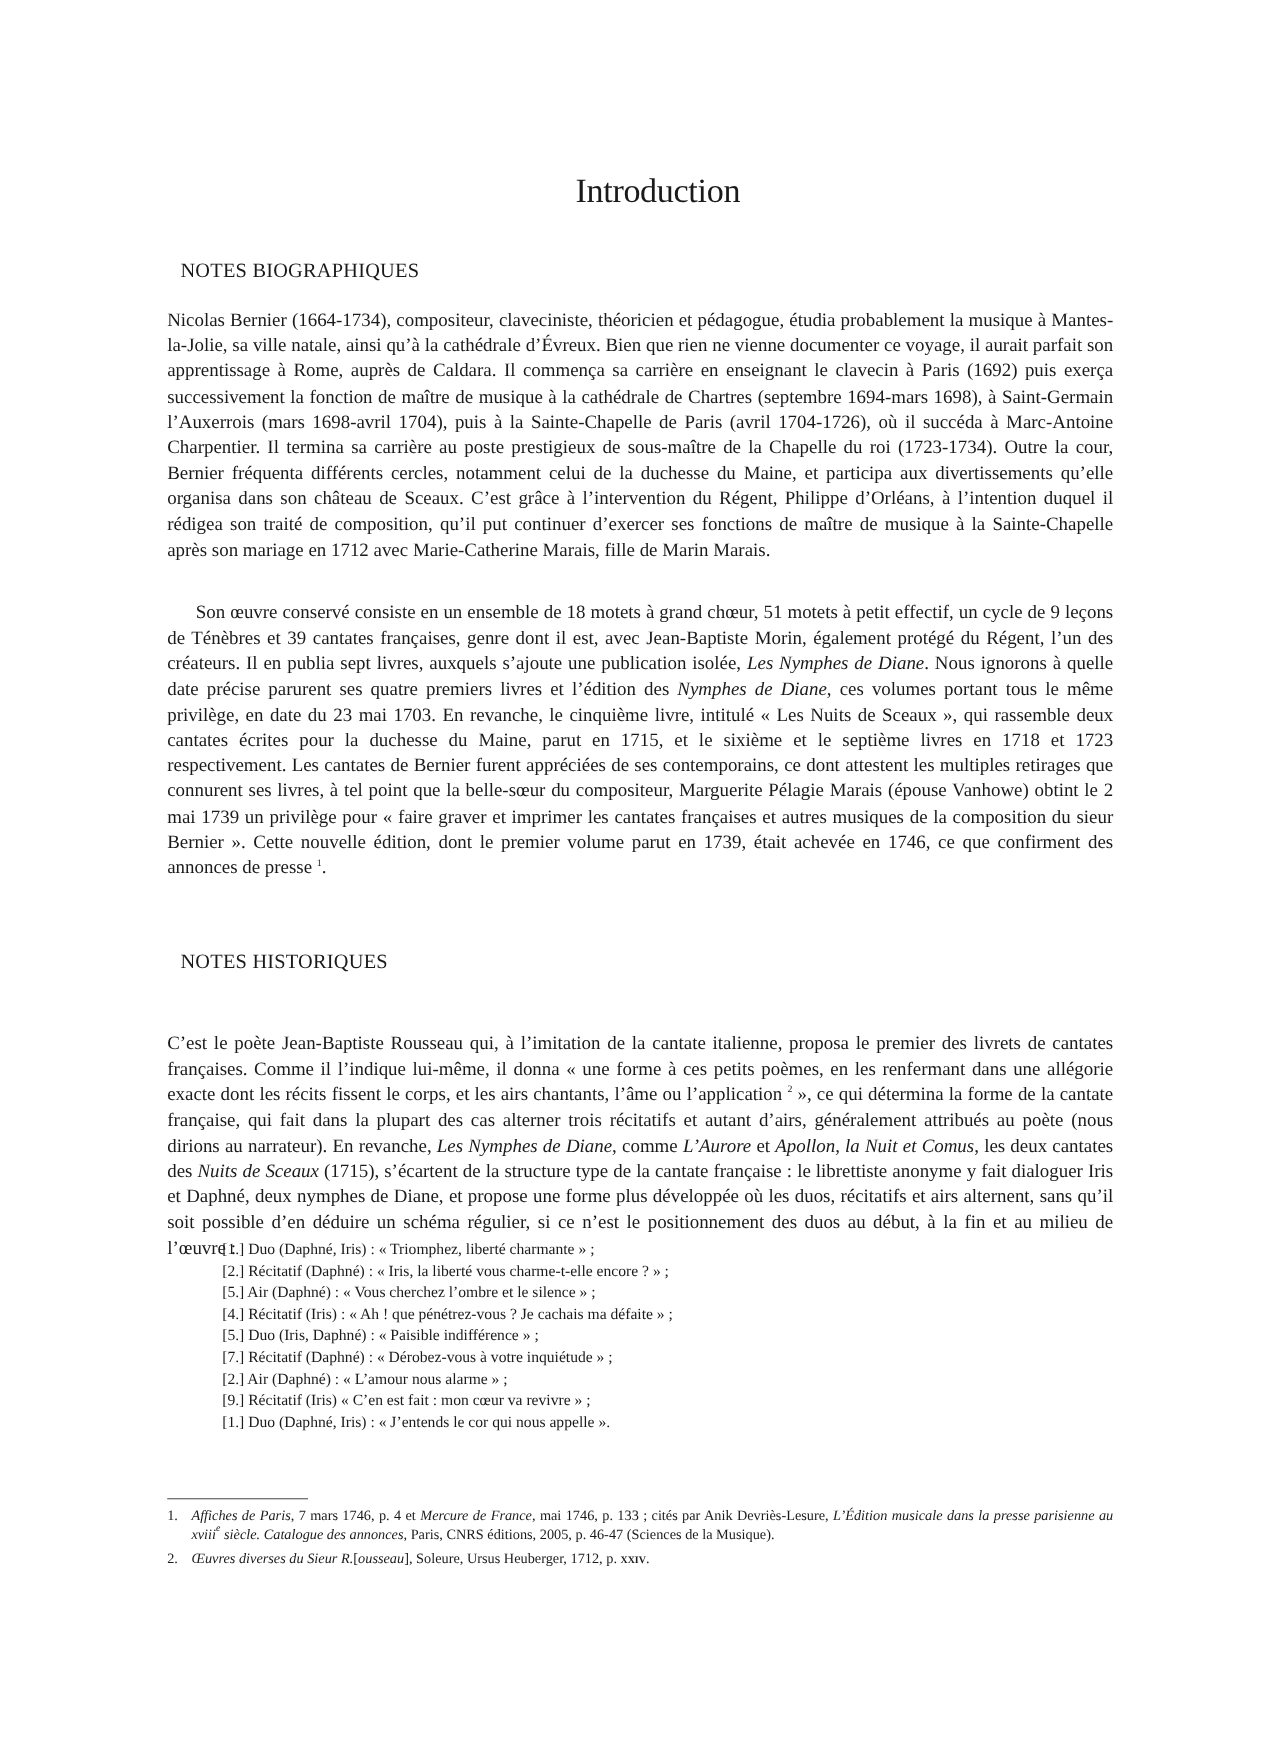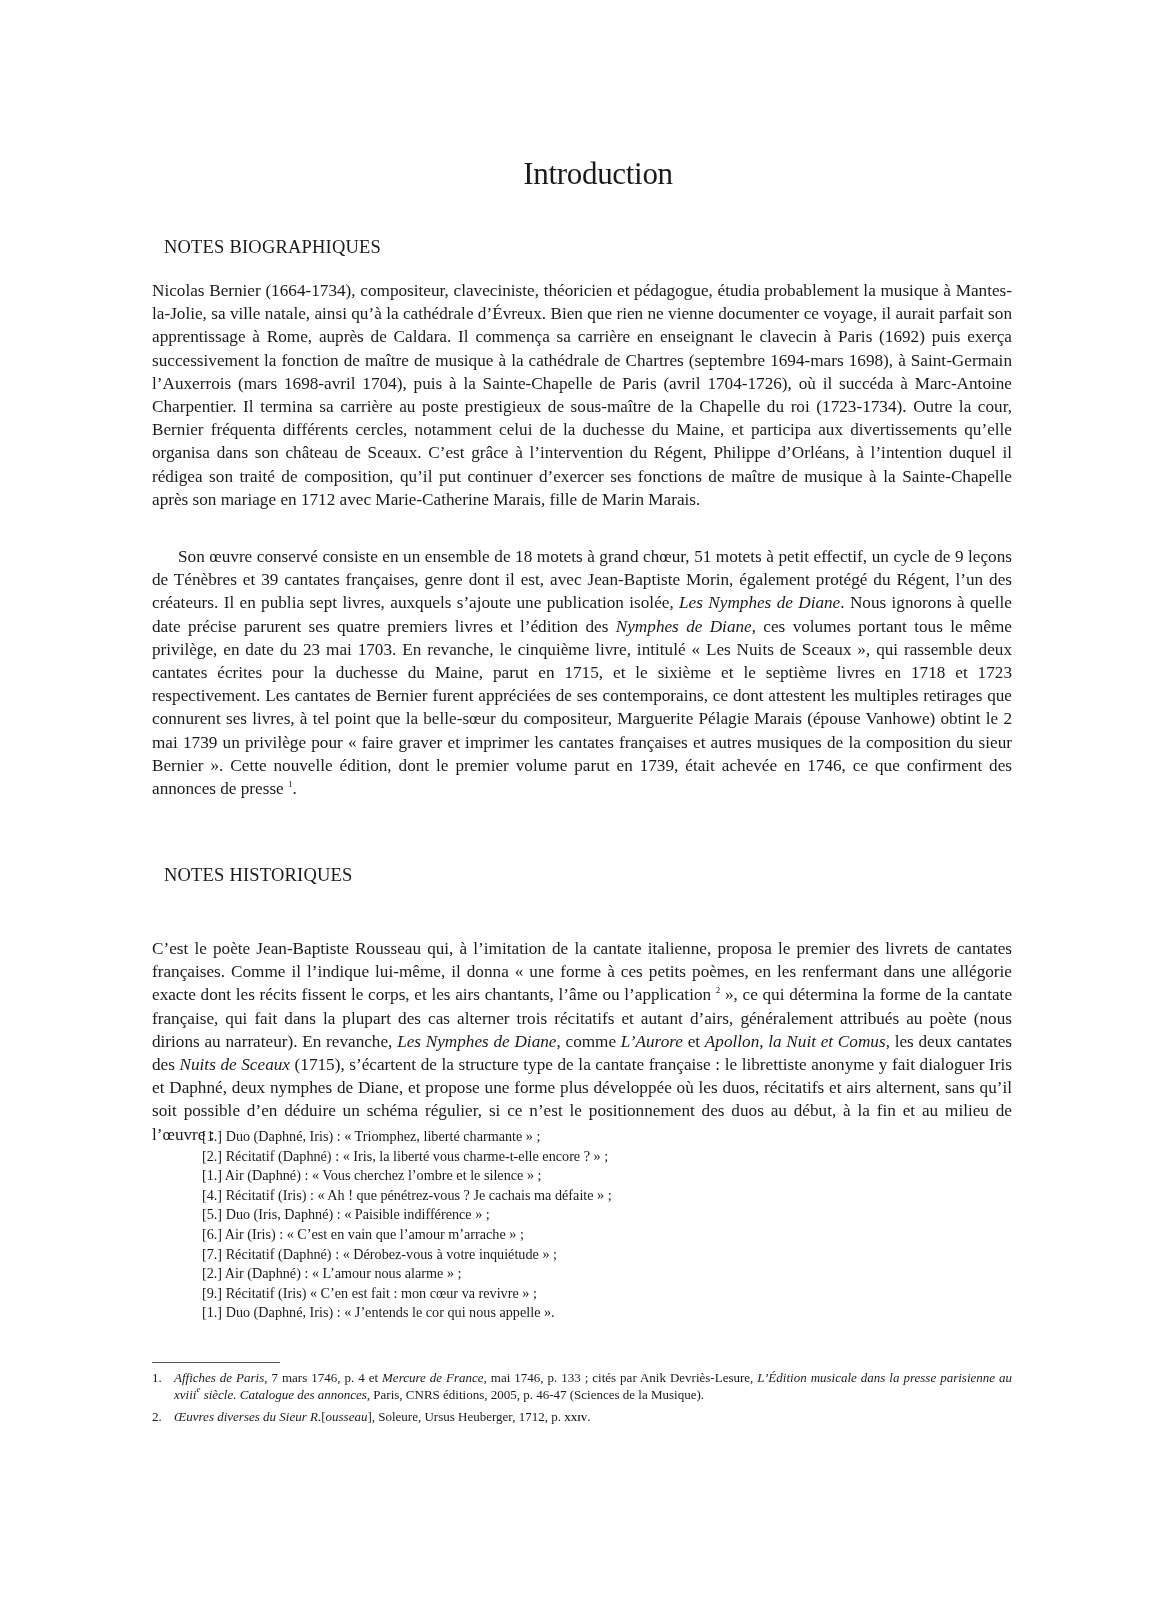--- a/index.html
+++ b/index.html
@@ -60,24 +60,23 @@
 
   <p class="para p2"><span>Son œuvre conservé consiste en un ensemble de 18 motets à grand chœur, 51 motets à petit effectif, un cycle de 9 leçons de Ténèbres et 39 cantates françaises, genre dont il est, avec Jean-Baptiste Morin, également protégé du Régent, l’un des créateurs. Il en publia sept livres, auxquels s’ajoute une publication isolée, </span><i>Les Nymphes de Diane</i><span>. Nous ignorons à quelle date précise parurent ses quatre premiers livres et l’édition des </span><i>Nymphes de Diane</i><span>, ces volumes portant tous le même privilège, en date du 23 mai 1703. En revanche, le cinquième livre, intitulé « Les Nuits de Sceaux », qui rassemble deux cantates écrites pour la duchesse du Maine, parut en 1715, et le sixième et le septième livres en 1718 et 1723 respectivement. Les cantates de Bernier furent appréciées de ses contemporains, ce dont attestent les multiples retirages que connurent ses livres, à tel point que la belle-sœur du compositeur, Marguerite Pélagie Marais (épouse Vanhowe) obtint le 2 mai 1739 un privilège pour « faire graver et imprimer les cantates françaises et autres musiques de la composition du sieur Bernier ». Cette nouvelle édition, dont le premier volume parut en 1739, était achevée en 1746, ce que confirment des annonces de presse</span>&nbsp;<sup>1</sup><span>.</span></p>
 
   <h2 class="section-heading h-hist">NOTES HISTORIQUES</h2>
 
   <p class="para p3 last"><span>C’est le poète Jean-Baptiste Rousseau qui, à l’imitation de la cantate italienne, proposa le premier des livrets de cantates françaises. Comme il l’indique lui-même, il donna « une forme à ces petits poèmes, en les renfermant dans une allégorie exacte dont les récits fissent le corps, et les airs chantants, l’âme ou l’application</span>&nbsp;<sup>2</sup><span> », ce qui détermina la forme de la cantate française, qui fait dans la plupart des cas alterner trois récitatifs et autant d’airs, généralement attribués au poète (nous dirions au narrateur). En revanche, </span><i>Les Nymphes de Diane</i><span>, comme </span><i>L’Aurore</i><span> et </span><i>Apollon, la Nuit et Comus</i><span>, les deux cantates des </span><i>Nuits de Sceaux</i><span> (1715), s’écartent de la structure type de la cantate française : le librettiste anonyme y fait dialoguer Iris et Daphné, deux nymphes de Diane, et propose une forme plus développée où les duos, récitatifs et airs alternent, sans qu’il soit possible d’en déduire un schéma régulier, si ce n’est le positionnement des duos au début, à la fin et au milieu de l’œuvre :</span></p>
 
   <ul class="list">
     <li>[1.] Duo (Daphné, Iris) : « Triomphez, liberté charmante » ;</li>
     <li>[2.] Récitatif (Daphné) : « Iris, la liberté vous charme-t-elle encore ? » ;</li>
-    <li>[1.] Air (Daphné) : « Vous cherchez l’ombre et le silence » ;</li>
+    <li>[5.] Air (Daphné) : « Vous cherchez l’ombre et le silence » ;</li>
     <li>[4.] Récitatif (Iris) : « Ah ! que pénétrez-vous ? Je cachais ma défaite » ;</li>
     <li>[5.] Duo (Iris, Daphné) : « Paisible indifférence » ;</li>
-    <li>[6.] Air (Iris) : « C’est en vain que l’amour m’arrache » ;</li>
     <li>[7.] Récitatif (Daphné) : « Dérobez-vous à votre inquiétude » ;</li>
     <li>[2.] Air (Daphné) : « L’amour nous alarme » ;</li>
     <li>[9.] Récitatif (Iris) « C’en est fait : mon cœur va revivre » ;</li>
     <li>[1.] Duo (Daphné, Iris) : « J’entends le cor qui nous appelle ».</li>
   </ul>
 
   <div class="rule"></div>
 
   <div class="footnotes">
     <div class="fn">

